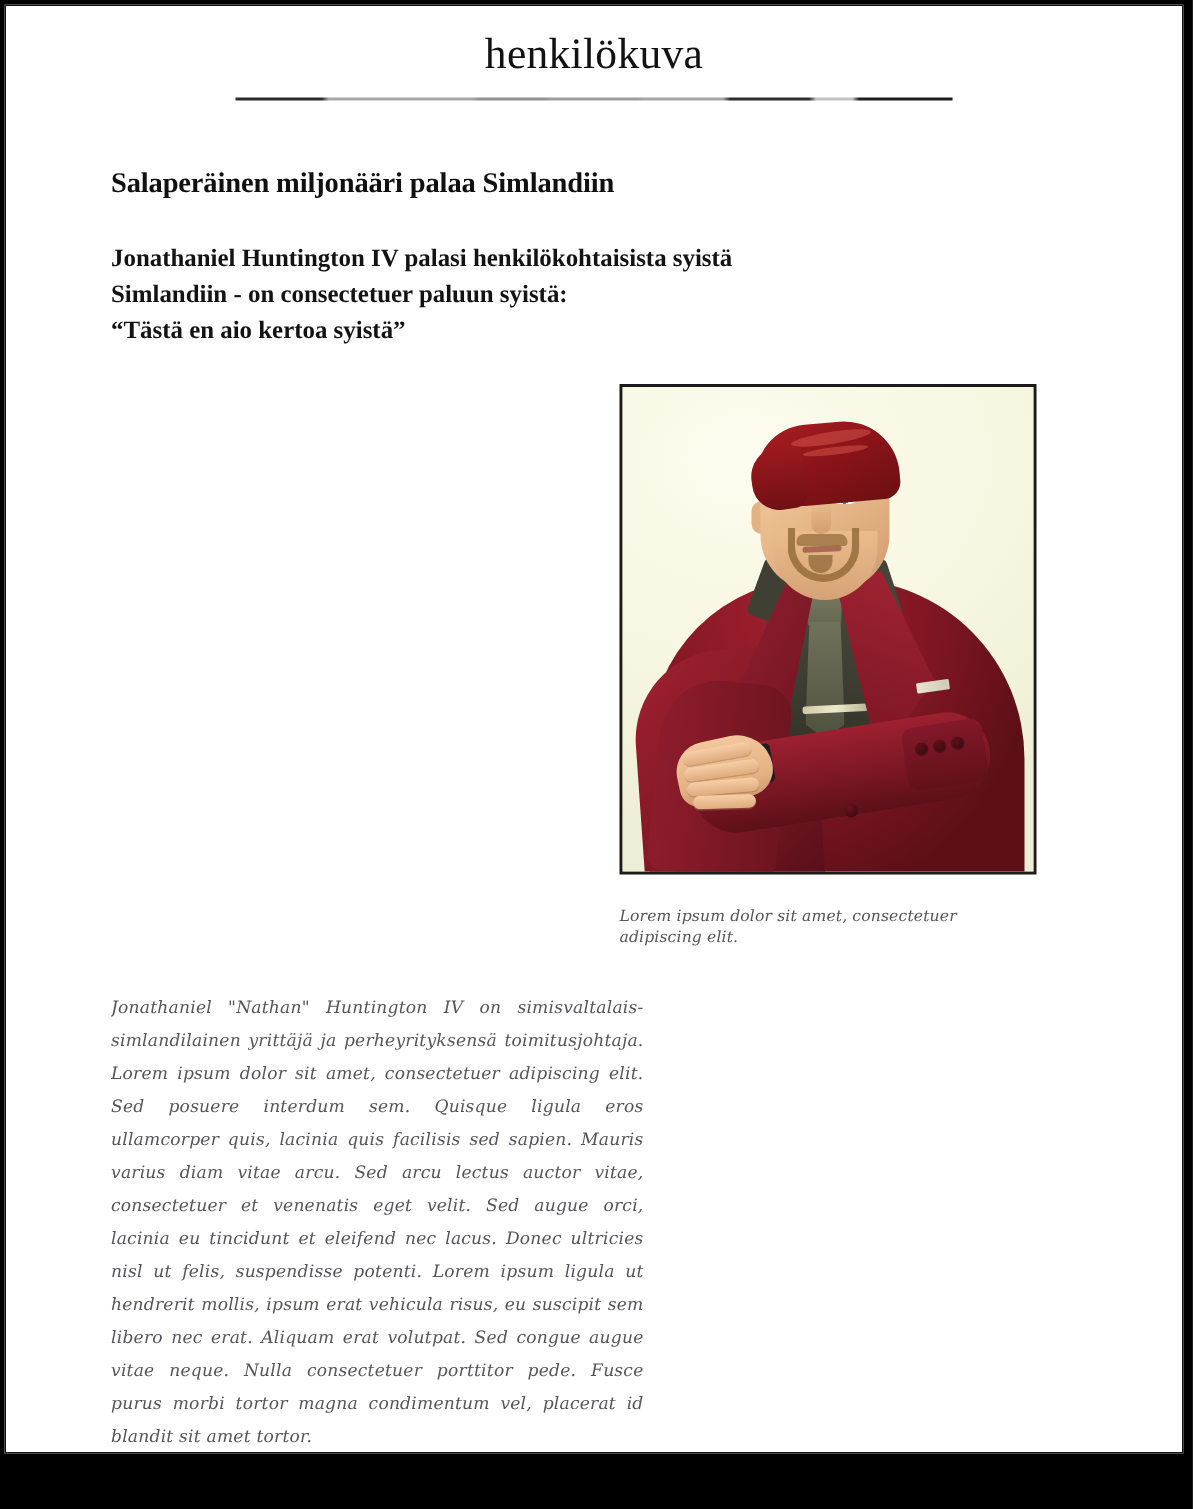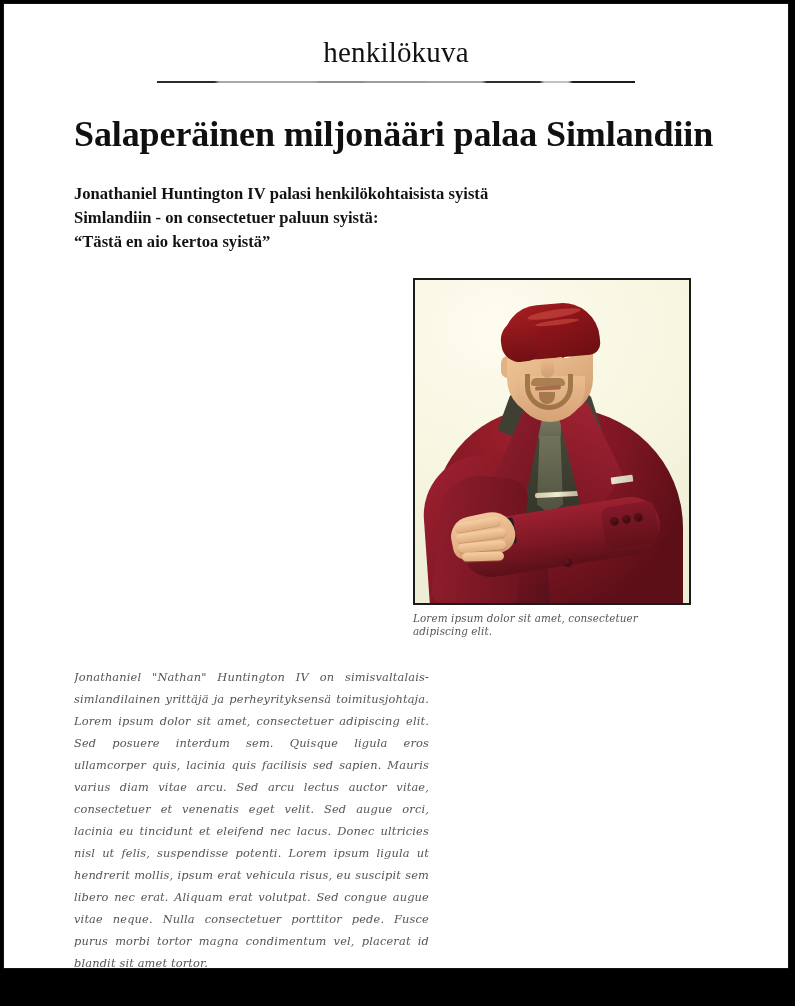--- a/index.html
+++ b/index.html
@@ -41,21 +41,20 @@
     text-align: center;
     padding-top: 17px;
   }
   #masthead-title {
     font-family: "Liberation Serif", "DejaVu Serif", serif;
     font-size: 29px;
     font-weight: 400;
     color: #121212;
     letter-spacing: 0.2px;
     line-height: 1.05;
-    margin-top: 16px;
   }
   #masthead-rule {
     width: 478px;
     height: 2px;
     margin: 14px auto 0 auto;
     background: linear-gradient(to right,
         #2b2b2b 0%, #2b2b2b 12%,
         #a8a8a8 13%, #a8a8a8 33%,
         #8f8f8f 34%, #8f8f8f 43%,
         #9d9d9d 44%, #9d9d9d 56%,
@@ -65,25 +64,25 @@
         #1d1d1d 87%, #1d1d1d 100%);
   }
 
   
   #article {
     padding: 0 57px 0 70px;
   }
 
   #headline {
     font-family: "Liberation Serif", "DejaVu Serif", serif;
-    font-size: 36px;
+    font-size: 19px;
     font-weight: 700;
     color: #101010;
     line-height: 1.15;
-    margin-top: 31px;
+    margin-top: 45px;
     letter-spacing: -0.1px;
   }
 
   #deck {
     font-family: "Liberation Serif", "DejaVu Serif", serif;
     font-size: 16.6px;
     font-weight: 700;
     color: #131313;
     line-height: 1.45;
     margin-top: 26px;
@@ -108,21 +107,21 @@
     box-sizing: border-box;
     background: #fbfae4;
     position: relative;
     overflow: hidden;
   }
   #photo-caption {
     font-family: "URW Chancery L", "Z003", "DejaVu Serif", serif;
     font-style: italic;
     font-size: 10.4px;
     color: #55545a;
-    margin-top: 7px;
+    margin-top: 22px;
     line-height: 1.3;
     letter-spacing: 0.1px;
   }
 
   #column-left {
     width: 355px;
     float: left;
   }
   .col-par {
     font-family: "URW Chancery L", "Z003", "DejaVu Serif", serif;

